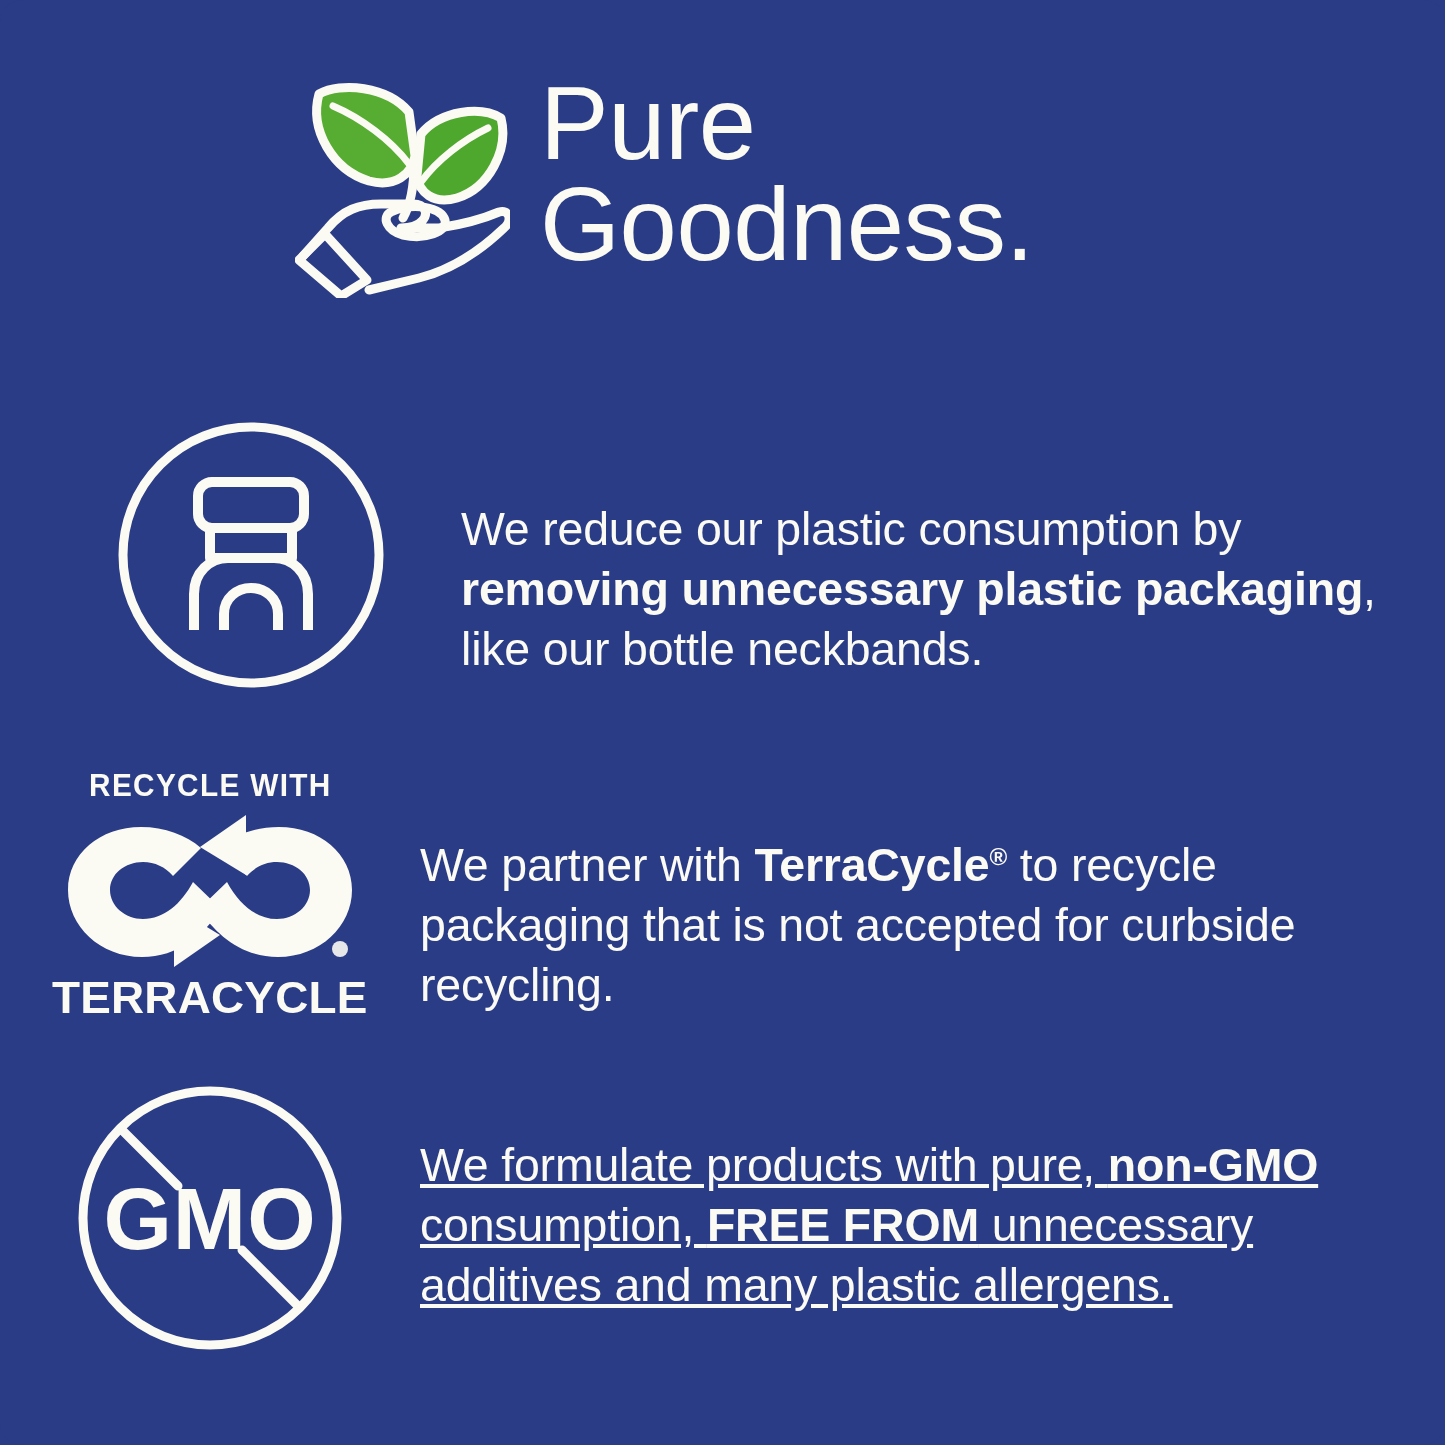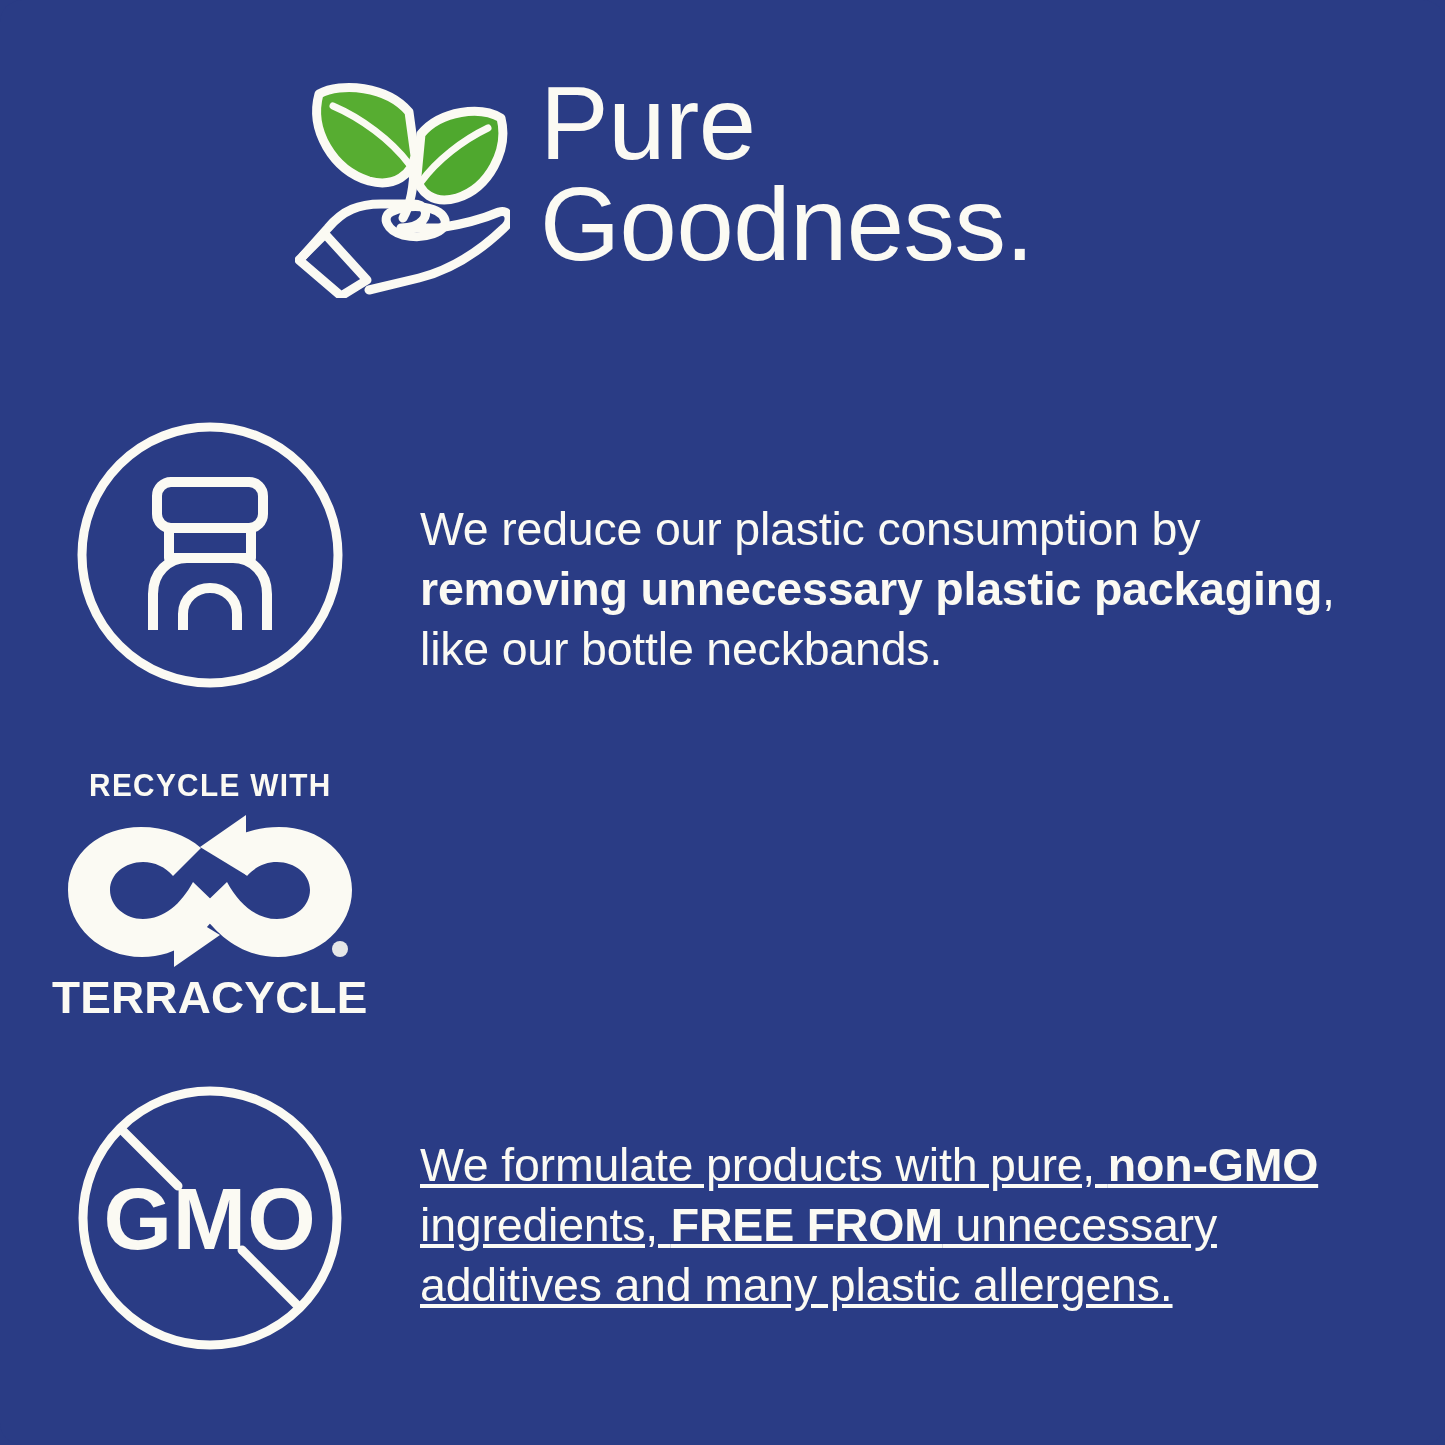--- a/index.html
+++ b/index.html
@@ -57,21 +57,21 @@
     left: 0;
     top: 400px;
     width: 1445px;
   }
   .row {
     position: relative;
     display: flex;
     align-items: flex-start;
     width: 100%;
   }
-  .row-1 { height: 330px; }
+  .row-1 { height: 330px; padding-left: 41px; }
   .row-2 { height: 330px; }
   .row-3 { height: 340px; text-decoration: underline; }
 
   .icon-cell {
     flex: 0 0 420px;
     display: flex;
     align-items: flex-start;
     justify-content: center;
     padding-top: 18px;
   }
@@ -228,34 +228,37 @@
 
                 <path d="M110 158 L 110 98 L 156 126 Z"></path>
               </g>
 
               <circle cx="276" cy="140" r="8" fill="#fbfaf3" opacity="0.9"></circle>
             </svg>
           </div>
           <div class="tc-bottom">TERRACYCLE</div>
         </div>
       </div>
+      <div class="text-cell">
+        <p class="stmt"><span>We partner with </span><b>TerraCycle<span class="sup-reg">®</span></b><span> to recycle packaging that is not accepted for curbside recycling.</span></p>
+      </div>
     </div>
 
     <div class="row row-3">
       <div class="icon-cell">
         <div class="icon-gmo">
           <svg viewBox="0 0 272 272" xmlns="http://www.w3.org/2000/svg">
             <circle cx="136" cy="136" r="127" fill="none" stroke="#fbfaf3" stroke-width="9"></circle>
 
             <line x1="47" y1="47" x2="104" y2="104" stroke="#fbfaf3" stroke-width="9" stroke-linecap="round"></line>
 
             <line x1="168" y1="168" x2="225" y2="225" stroke="#fbfaf3" stroke-width="9" stroke-linecap="round"></line>
             <text x="136" y="136" text-anchor="middle" dominant-baseline="central" font-family="Liberation Sans, sans-serif" font-size="88" font-weight="700" letter-spacing="1" fill="#fbfaf3">GMO</text>
           </svg>
         </div>
       </div>
       <div class="text-cell">
-        <p class="stmt"><span>We formulate products with pure, </span><b>non-GMO</b><span> ingredients, </span><b>FREE FROM</b><span> unnecessary additives and many plastic allergens.</span></p>
+        <p class="stmt"><span>We formulate products with pure, </span><b>non-GMO</b><span> consumption, </span><b>FREE FROM</b><span> unnecessary additives and many plastic allergens.</span></p>
       </div>
     </div>
 
   </div>
 </div>
 
 </body></html>

